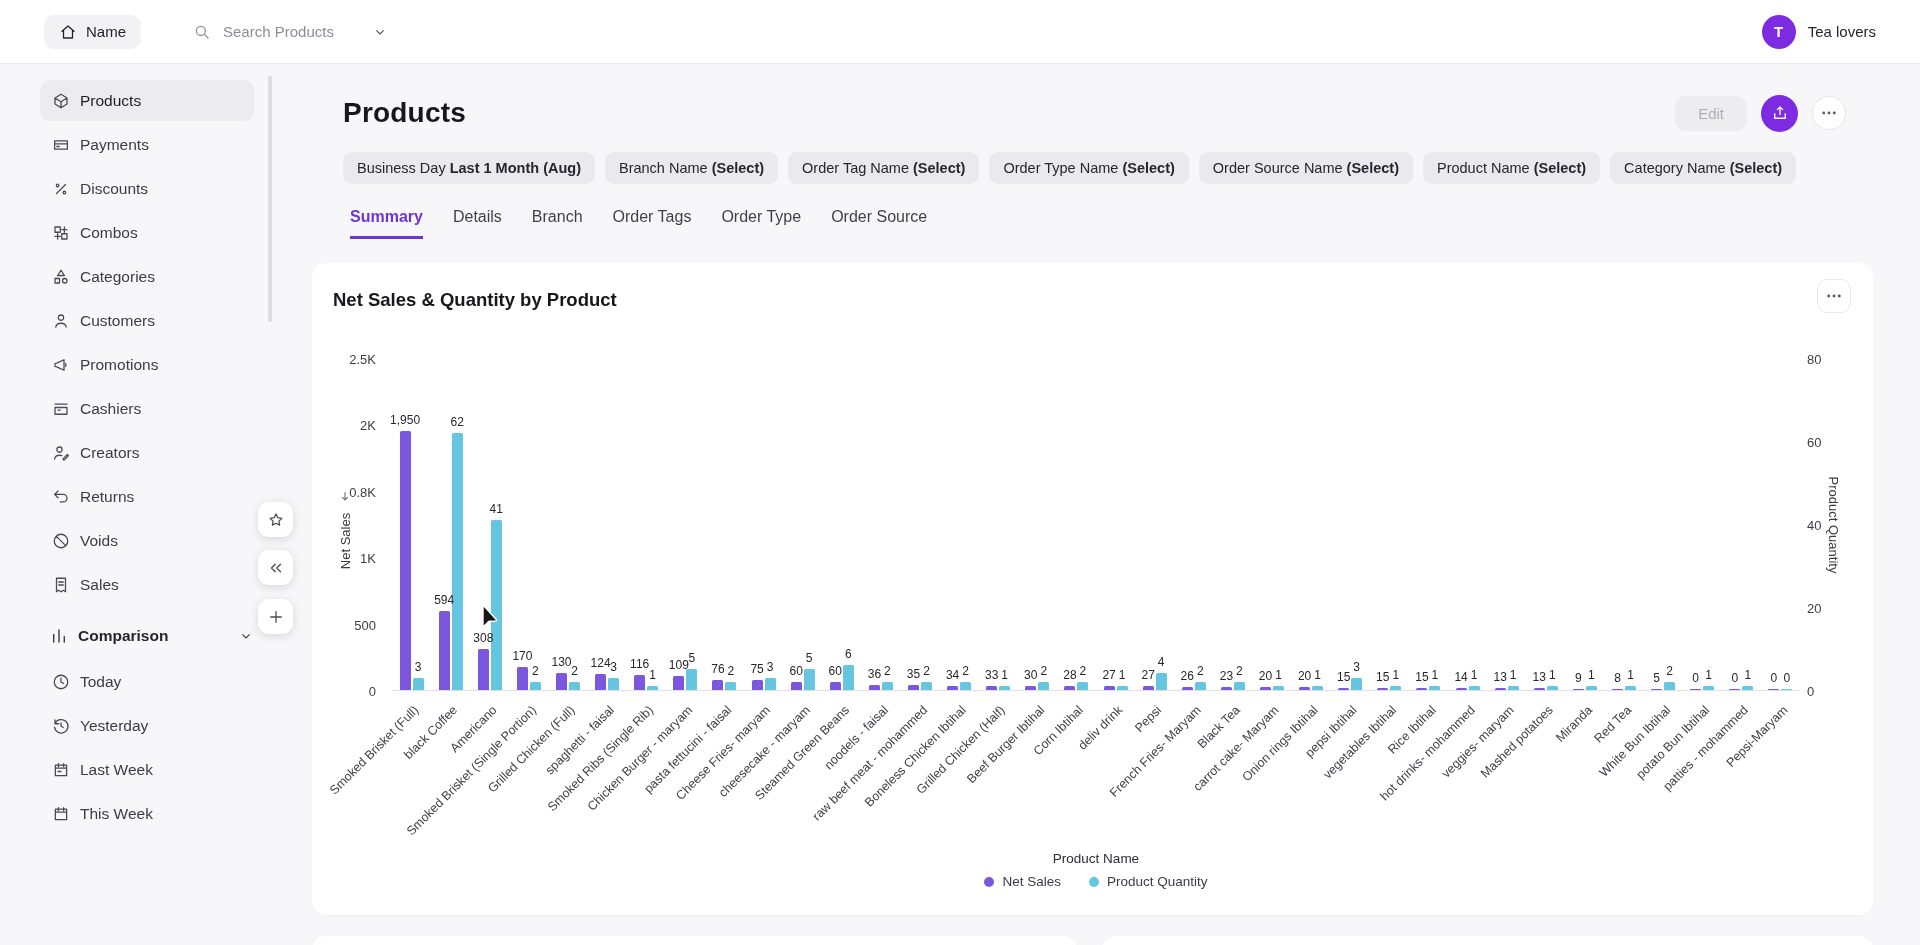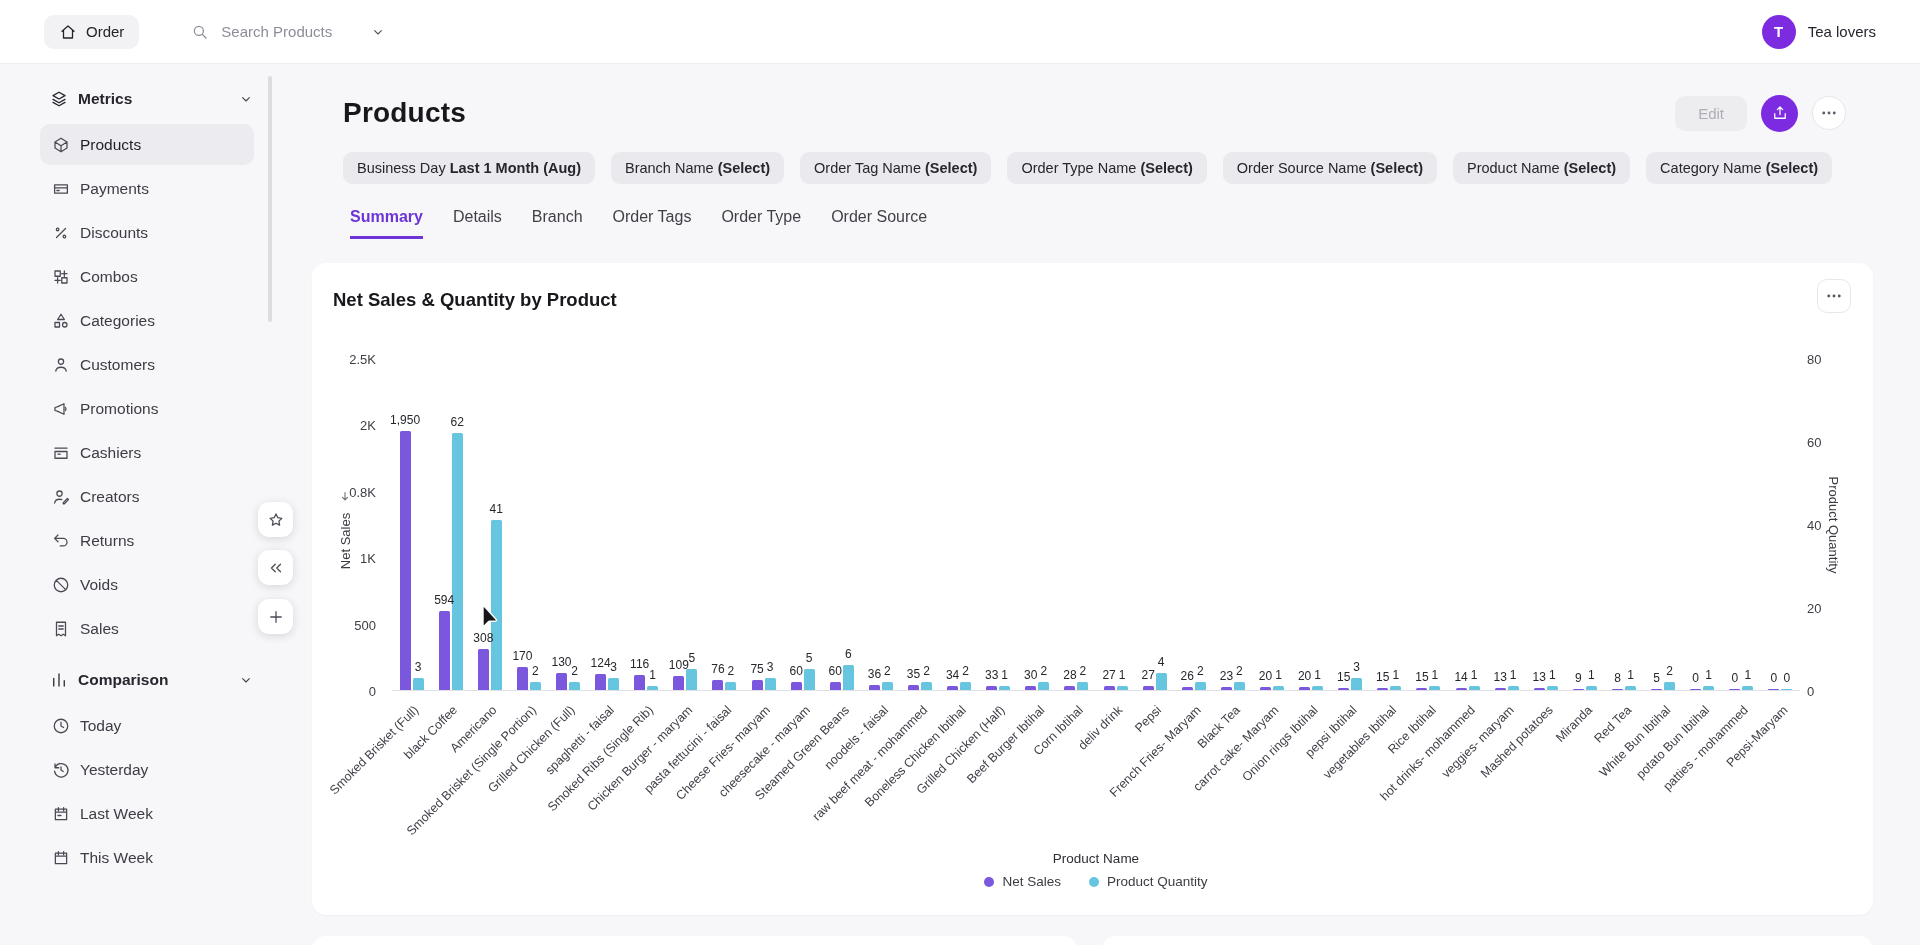--- a/index.html
+++ b/index.html
@@ -38,21 +38,21 @@
 
   
   .main{position:absolute;left:312px;top:64px;right:0;bottom:0;padding-right:47px;}
   .page-head{display:flex;align-items:center;margin:30px 27px 0 31px;height:38px;}
   .page-title{font-size:28px;font-weight:700;letter-spacing:.2px;color:#17171c;}
   .head-actions{margin-left:auto;display:flex;align-items:center;gap:14px;}
   .edit-btn{padding:9px 23px;border:none;border-radius:10px;background:#ededf0;color:#aeaeb7;font-size:15px;cursor:pointer;}
   .export-btn{width:37px;height:37px;border:none;border-radius:50%;background:var(--purple);color:#fff;display:flex;align-items:center;justify-content:center;cursor:pointer;}
   .more-btn{width:34px;height:34px;border-radius:50%;background:#fff;border:1px solid #e6e6eb;color:#5c5c66;display:flex;align-items:center;justify-content:center;cursor:pointer;}
 
-  .filters{display:flex;gap:16px;margin:20px 0 0 31px;}
+  .filters{display:flex;gap:10px;margin:20px 0 0 31px;}
   .pill{border:none;padding:8px 14px;background:#e9e9ee;border-radius:9px;font-size:14.5px;color:#26262e;white-space:nowrap;cursor:pointer;}
   .pill b{font-weight:700;}
 
   .tabs{display:flex;gap:30px;margin:24px 0 0 38px;font-size:16px;color:#3f3f48;}
   .tab{padding-bottom:10px;cursor:pointer;border-bottom:3px solid transparent;}
   .tab.active{color:var(--accent);font-weight:700;border-bottom-color:var(--accent);}
 
   
   .card{position:relative;margin-top:24px;background:var(--card);border-radius:14px;height:652px;box-shadow:0 1px 2px rgba(16,16,32,.04);}
   .card-title{position:absolute;left:21px;top:26px;font-size:18.5px;font-weight:700;color:#17171c;}
@@ -83,21 +83,21 @@
 </head>
 <body>
 
 <header class="topbar">
   <button class="home-btn">
     <span class="ic-slot">
         <svg class="ic" width="18" height="18" viewBox="0 0 24 24" fill="none" stroke="currentColor" stroke-width="1.7" stroke-linecap="round" stroke-linejoin="round">
           <path d="M4 11l8-7 8 7M6 9.5V20h12V9.5"></path>
         </svg>
       </span>
-    <span>Order</span>
+    <span>Name</span>
   </button>
   <div class="search">
     <span>
         <svg class="ic" width="18" height="18" viewBox="0 0 24 24" fill="none" stroke="currentColor" stroke-width="1.7" stroke-linecap="round" stroke-linejoin="round">
           <path d="M10.5 4.5a6 6 0 1 1 0 12 6 6 0 0 1 0-12zM15.2 15.2L20 20"></path>
         </svg>
       </span>
     <span>Search Products</span>
     <span class="chev">
         <svg class="ic" width="16" height="16" viewBox="0 0 24 24" fill="none" stroke="currentColor" stroke-width="1.7" stroke-linecap="round" stroke-linejoin="round">
@@ -105,31 +105,20 @@
         </svg>
       </span>
   </div>
   <div class="user">
     <div class="avatar">T</div>
     <span class="user-name">Tea lovers</span>
   </div>
 </header>
 
 <nav class="sidebar">
-    <div class="side-head">
-      <svg class="ic" width="18" height="18" viewBox="0 0 24 24" fill="none" stroke="currentColor" stroke-width="1.7" stroke-linecap="round" stroke-linejoin="round">
-        <path d="M12 3l8 4.5-8 4.5-8-4.5L12 3zM4 12.5L12 17l8-4.5M4 16.5L12 21l8-4.5"></path>
-      </svg>
-      <span>Metrics</span>
-      <span class="chev">
-        <svg class="ic" width="16" height="16" viewBox="0 0 24 24" fill="none" stroke="currentColor" stroke-width="1.7" stroke-linecap="round" stroke-linejoin="round">
-          <path d="M7 10l5 5 5-5"></path>
-        </svg>
-      </span>
-    </div>
     <div class="side-item active">
       <svg class="ic" width="18" height="18" viewBox="0 0 24 24" fill="none" stroke="currentColor" stroke-width="1.7" stroke-linecap="round" stroke-linejoin="round">
         <path d="M4 8l8-5 8 5v8l-8 5-8-5zM4 8l8 5 8-5M12 13v8"></path>
       </svg>
       <span>Products</span>
     </div>
     <div class="side-item">
       <svg class="ic" width="18" height="18" viewBox="0 0 24 24" fill="none" stroke="currentColor" stroke-width="1.7" stroke-linecap="round" stroke-linejoin="round">
         <path d="M3.5 6.5h17v11h-17zM3.5 10.5h17M6.5 14h3"></path>
       </svg>

